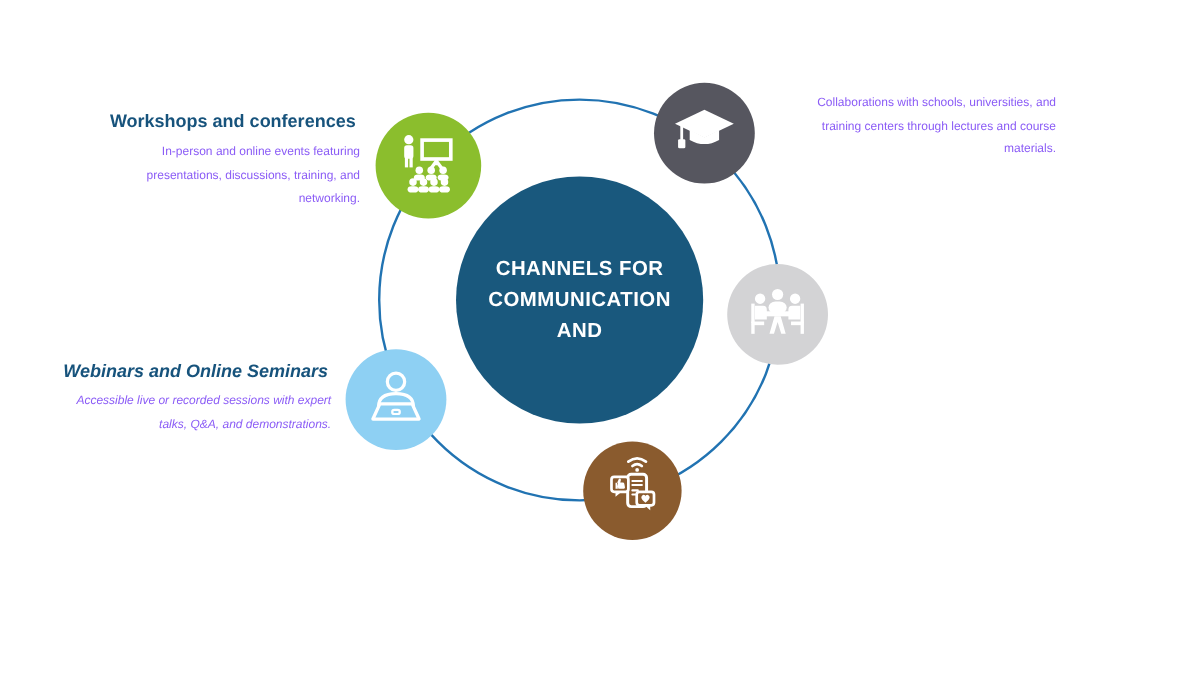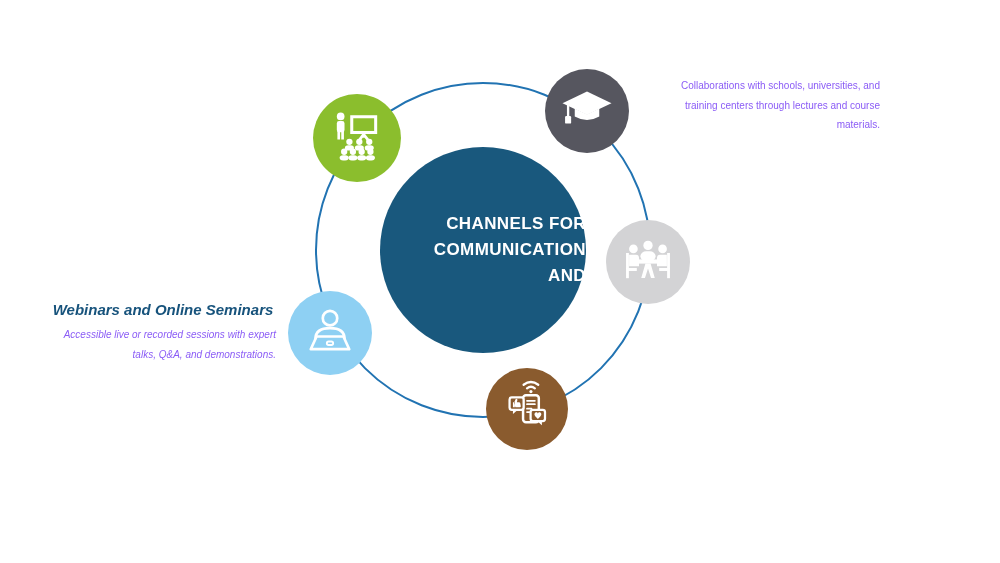--- a/index.html
+++ b/index.html
@@ -21,21 +21,21 @@
     z-index: 1;
   }
   .center-circle {
     position: absolute;
     left: 380px; top: 147px;
     width: 206px; height: 206px;
     border-radius: 50%;
     background: #19587d;
     display: flex;
     flex-direction: column;
-    align-items: flex-end;
+    align-items: center;
     justify-content: center;
     z-index: 2;
     color: #ffffff;
     font-weight: bold;
     font-size: 17px;
     letter-spacing: 0.4px;
     text-align: center;
   }
   .center-circle .line { line-height: 26px; }
   .bubble {
@@ -175,20 +175,24 @@
     <span>
       <svg viewBox="0 0 48 48" width="56" height="56" aria-hidden="true">
         <circle cx="24" cy="13" r="6.2" fill="none" stroke="#fff" stroke-width="2.3"></circle>
         <path d="M11.5 31 Q11.5 21.5 24 21.5 Q36.5 21.5 36.5 31" fill="none" stroke="#fff" stroke-width="2.3"></path>
         <path d="M12.5 28.7 L35.5 28.7 L40.5 39.6 L7.5 39.6 Z" stroke="#fff" stroke-width="2.3" stroke-linejoin="round" fill="#8ed0f3"></path>
         <rect x="21.3" y="33" width="5.4" height="3" rx="1.5" fill="none" stroke="#fff" stroke-width="1.6"></rect>
       </svg>
     </span>
   </div>
 
+  <div class="label label-workshops">
+    <h3>Workshops and conferences</h3>
+    <p>In-person and online events featuring presentations, discussions, training, and networking.</p>
+  </div>
 
   <div class="label label-educational">
     <p>Collaborations with schools, universities, and training centers through lectures and course materials.</p>
   </div>
 
 
 
   <div class="label label-webinars">
     <h3>Webinars and Online Seminars</h3>
     <p>Accessible live or recorded sessions with expert talks, Q&amp;A, and demonstrations.</p>

